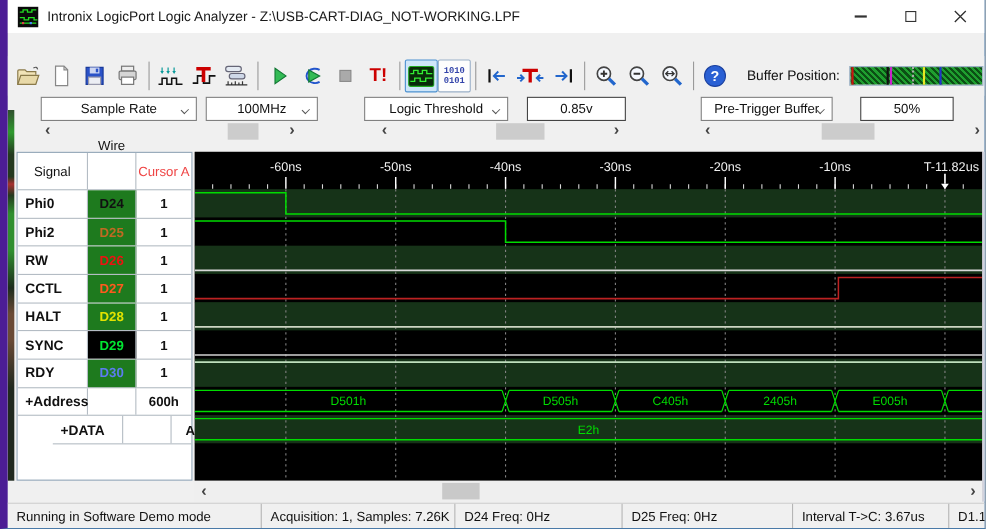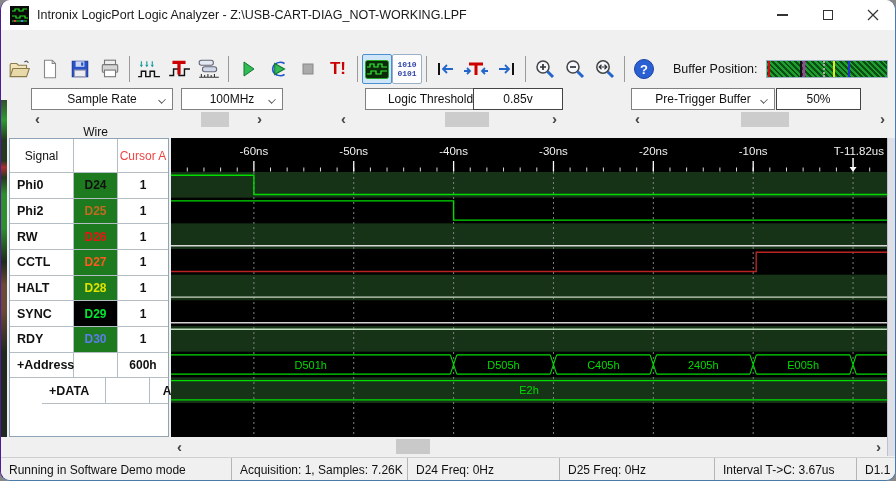--- a/index.html
+++ b/index.html
@@ -1,19 +1,19 @@
 <!DOCTYPE html>
 <html><head>
 <meta charset="utf-8">
 <style>
   html,body{margin:0;padding:0;background:#888;}
   *{box-sizing:border-box;}
   .app{position:relative;width:896px;height:481px;background:#f0f0f0;
        font-family:"Liberation Sans",sans-serif;color:#111;overflow:hidden;
-       border-left:1px solid #4c1d95;border-right:1px solid #4a7aa8;border-bottom:1px solid #4a7aa8;border-radius:10px;}
+       border-left:7px solid #4c1d95;border-right:1px solid #4a7aa8;border-bottom:1px solid #4a7aa8;}
   
   .titlebar{position:absolute;left:0;top:0;width:100%;height:30px;background:#ffffff;
             display:flex;align-items:center;}
   .app-icon{width:19px;height:19px;margin:0 8px 0 9px;flex:0 0 auto;}
   .title-text{font-size:12.5px;color:#1a1a1a;white-space:nowrap;}
   .wbtns{position:absolute;right:0;top:0;height:30px;display:flex;}
   .wbtn{width:45px;height:30px;display:flex;align-items:center;justify-content:center;}
   .glyph-min{width:11px;height:2px;background:#333;}
   .glyph-max{width:10px;height:10px;border:1px solid #333;}
   
@@ -251,28 +251,28 @@
   </div>
 
   <div class="combo" style="left:30px;top:88px;width:142px;">
     <span>Sample Rate</span>
       <span class="cv"></span>
   </div>
   <div class="combo" style="left:180px;top:88px;width:102px;">
     <span>100MHz</span>
       <span class="cv"></span>
   </div>
-  <div class="combo" style="left:324px;top:88px;width:131px;margin-left:40px;">
+  <div class="combo" style="left:324px;top:88px;width:131px;">
     <span>Logic Threshold</span>
       <span class="cv"></span>
   </div>
   <div class="cfield" style="left:472px;top:88px;width:90px;">
     <span>0.85v</span>
   </div>
-  <div class="combo" style="left:630px;top:88px;width:144px;">
+  <div class="combo" style="left:630px;top:88px;width:120px;">
     <span>Pre-Trigger Buffer</span>
       <span class="cv"></span>
   </div>
   <div class="cfield" style="left:775px;top:88px;width:85px;">
     <span>50%</span>
   </div>
 
   <div class="hsb" style="left:30px;top:111px;width:235px;">
     <span class="arr l">‹</span>
     <div class="thumb" style="left:170px;width:28px;"></div>

